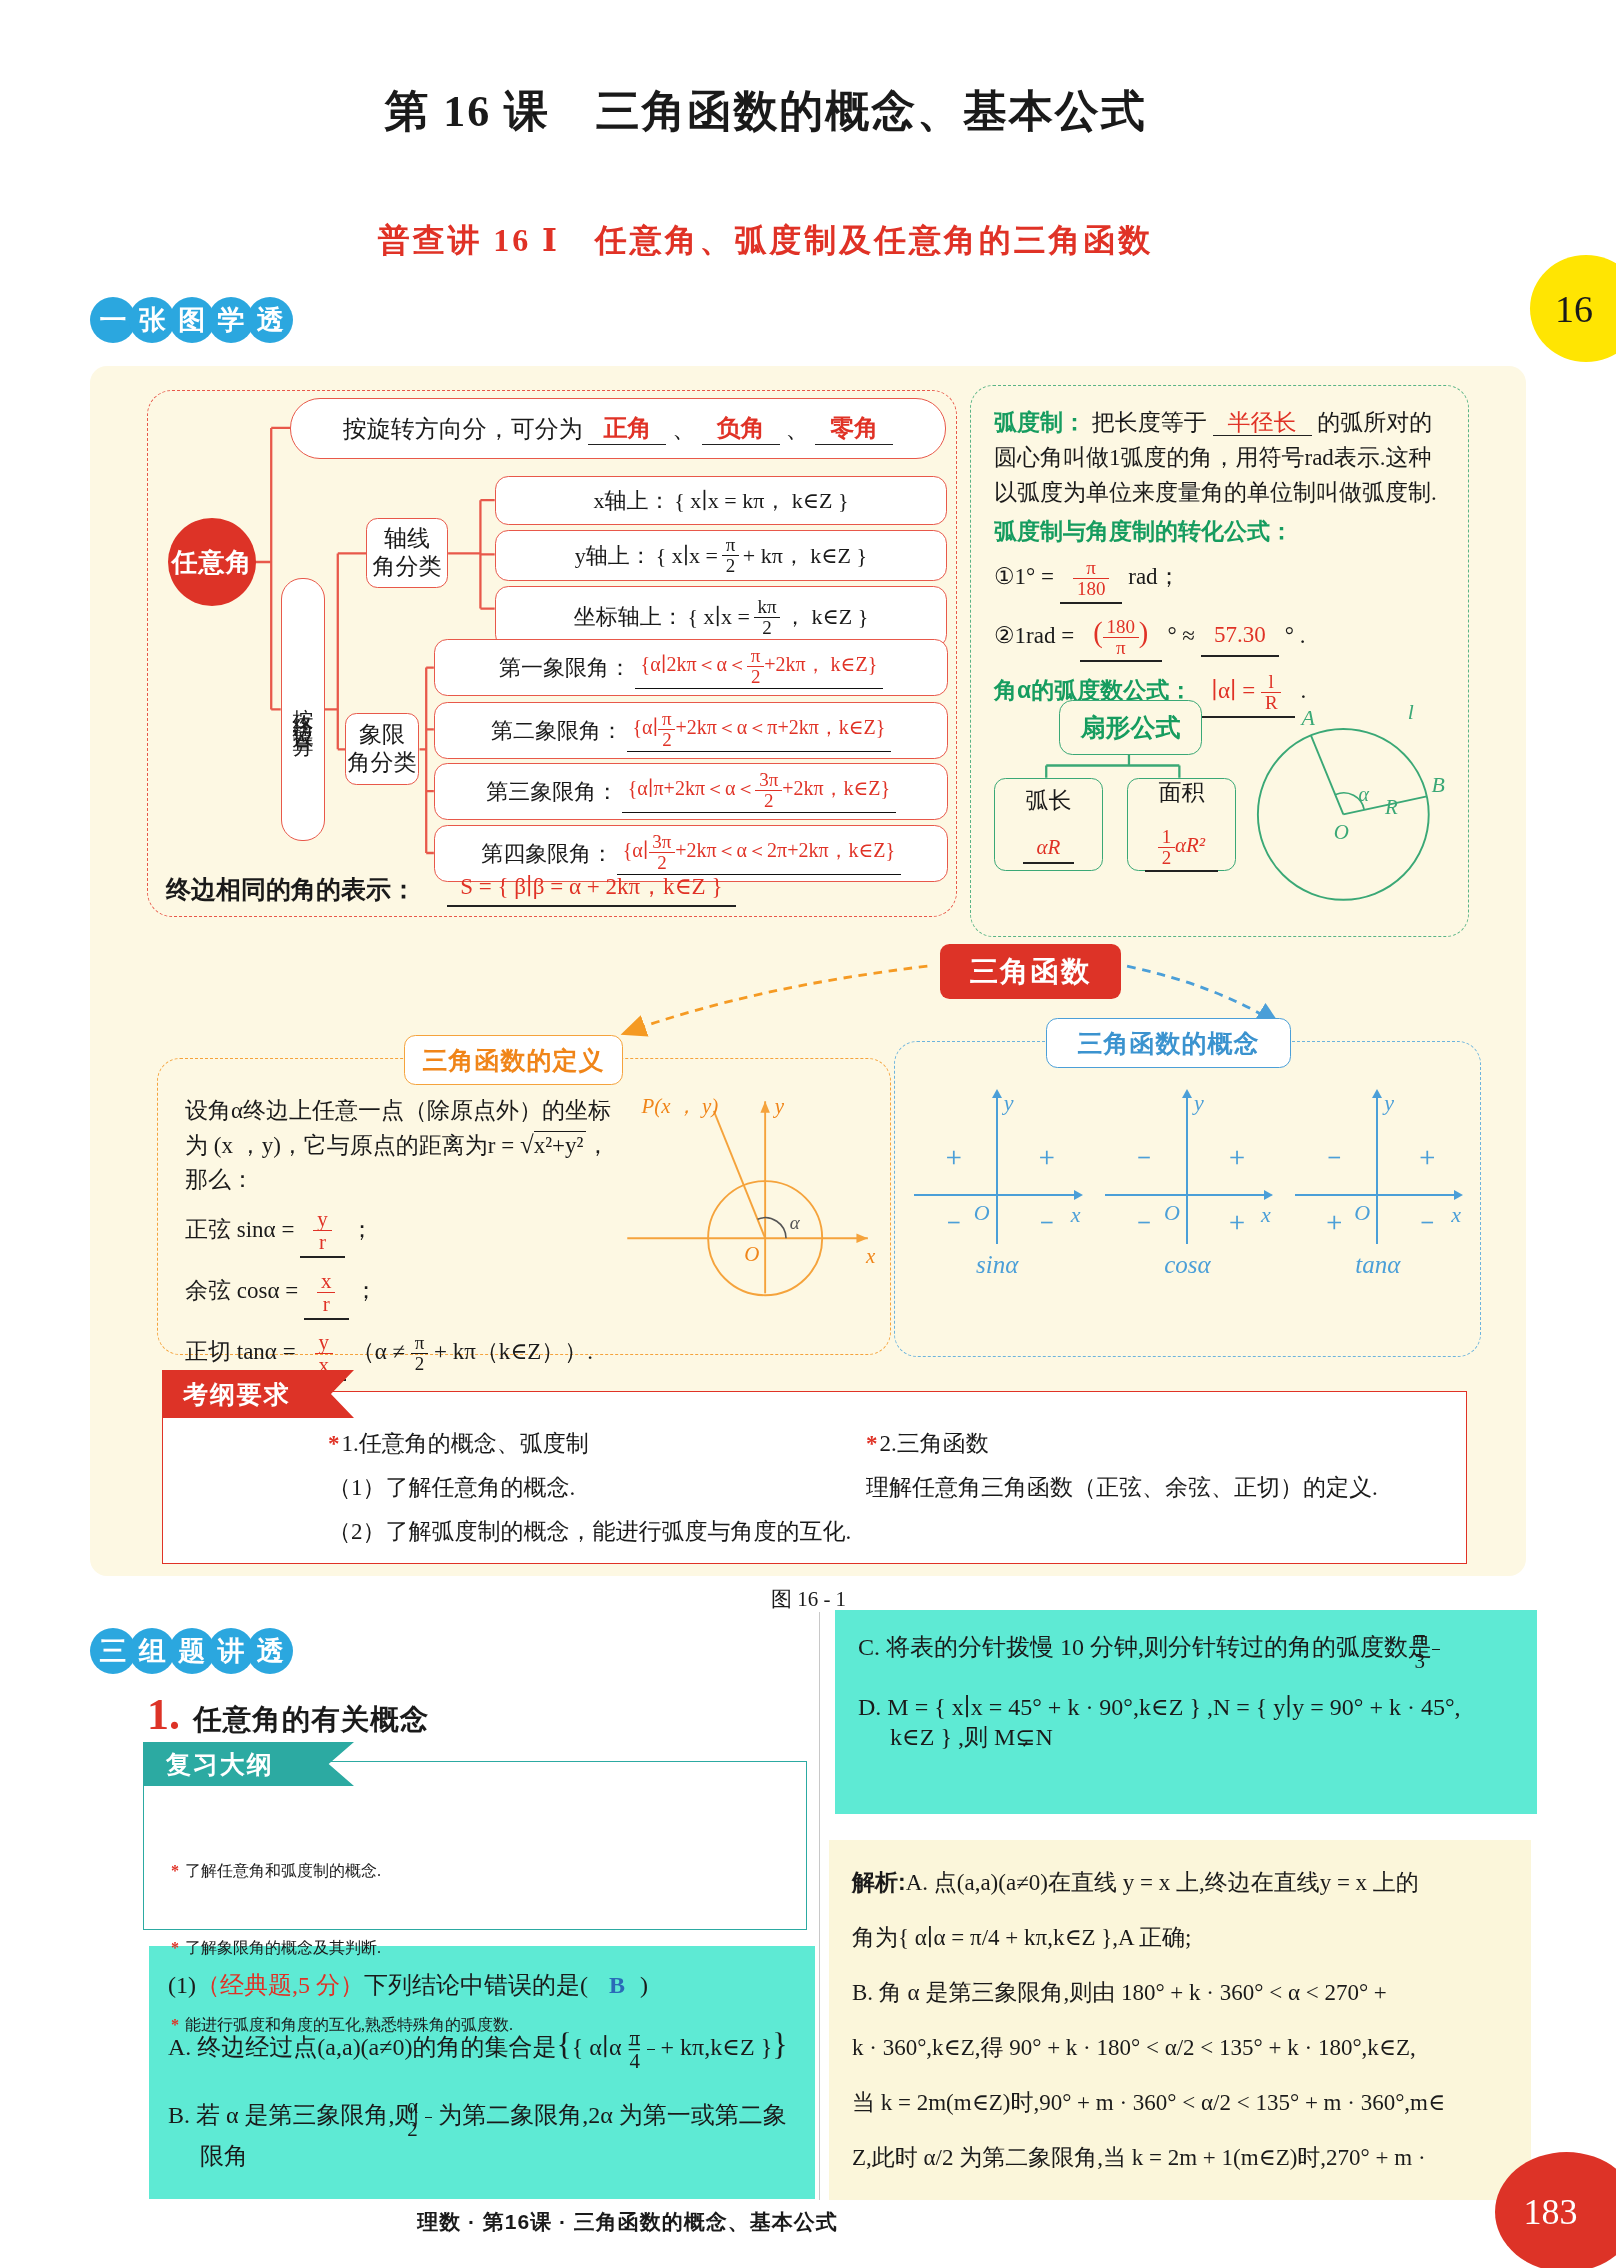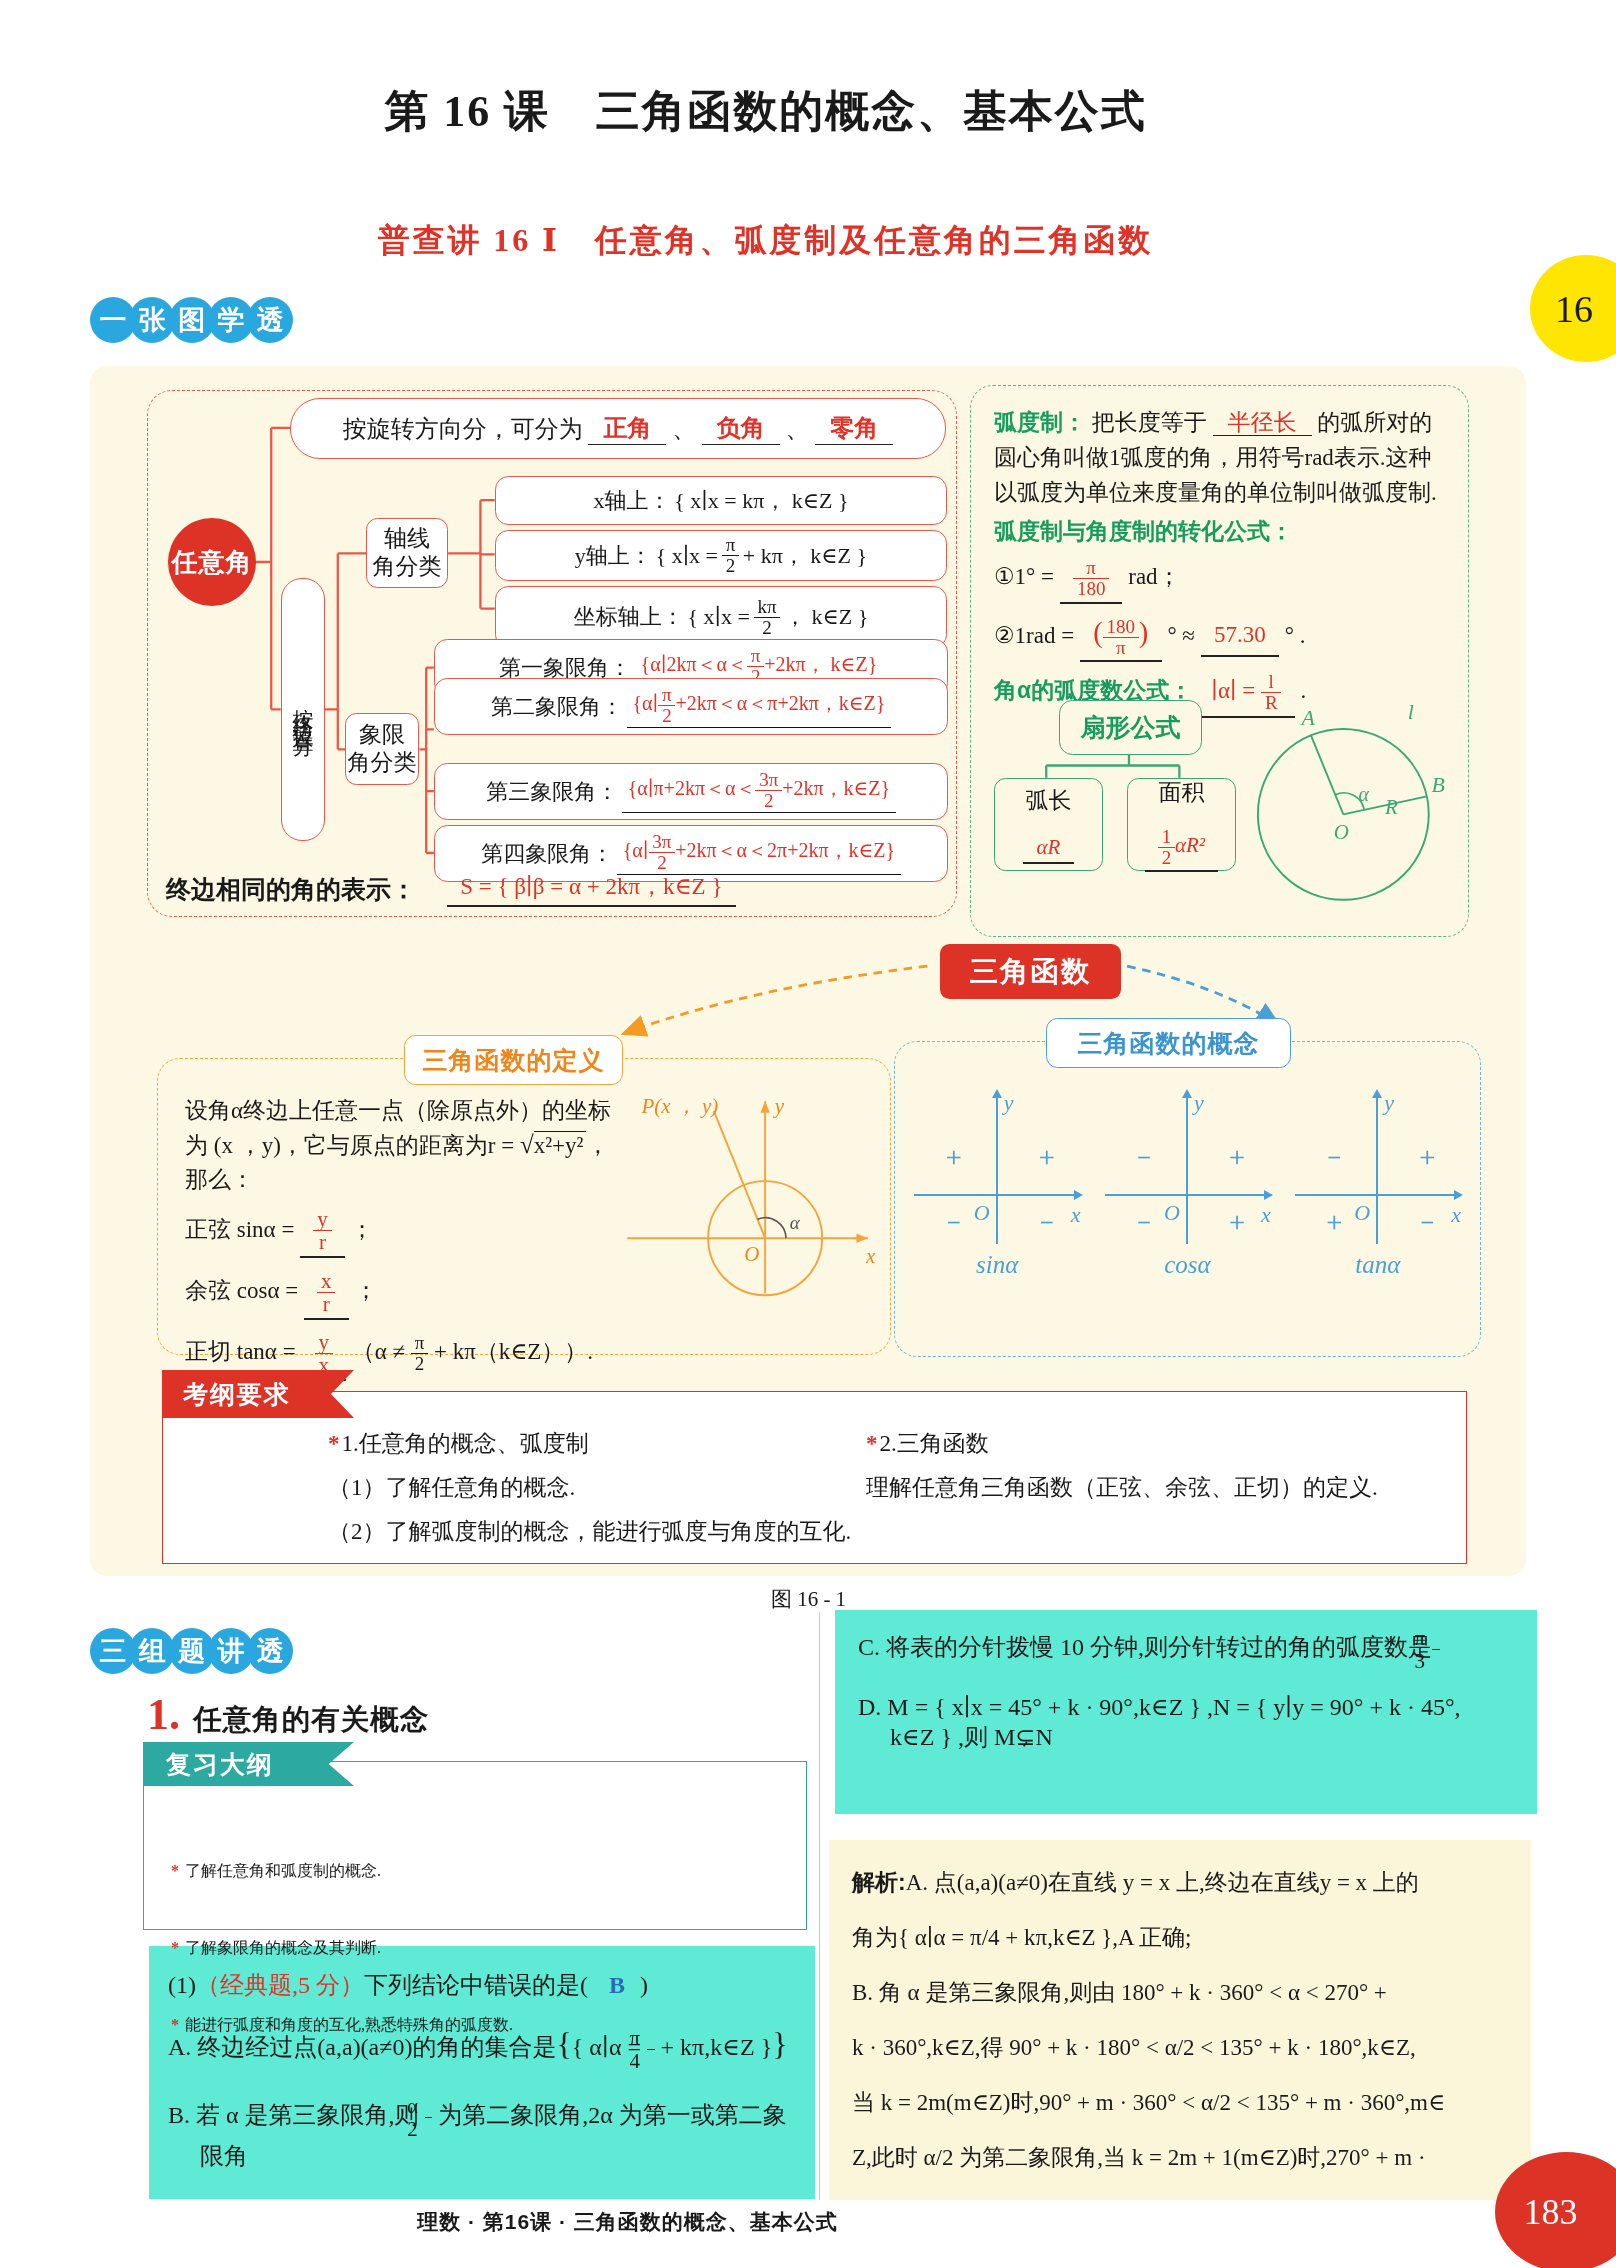--- a/index.html
+++ b/index.html
@@ -180,21 +180,21 @@
       </span>
     <span>， k∈Z }</span>
   </div>
 
   <div class="abs rbox itembox" style="left:434px;top:639px;width:514px;height:57px;z-index:2;gap:3.8px;">
     <span>第一象限角：</span>
     <span class="qformula ul">
       <span>{α∣2kπ＜α＜</span><span class="frac"><span class="fn">π</span><span class="fd">2</span></span><span>+2kπ， k∈Z}</span>
     </span>
   </div>
-  <div class="abs rbox itembox" style="left:434px;top:678px;width:514px;height:57px;z-index:2;gap:3.8px;">
+  <div class="abs rbox itembox" style="left:434px;top:702px;width:514px;height:57px;z-index:2;gap:3.8px;">
     <span>第二象限角：</span>
     <span class="qformula ul">
       <span>{α∣</span><span class="frac"><span class="fn">π</span><span class="fd">2</span></span><span>+2kπ＜α＜π+2kπ，k∈Z}</span>
     </span>
   </div>
   <div class="abs rbox itembox" style="left:434px;top:763px;width:514px;height:57px;z-index:2;gap:3.8px;">
     <span>第三象限角：</span>
     <span class="qformula ul">
       <span>{α∣π+2kπ＜α＜</span><span class="frac"><span class="fn">3π</span><span class="fd">2</span></span><span>+2kπ，k∈Z}</span>
     </span>

